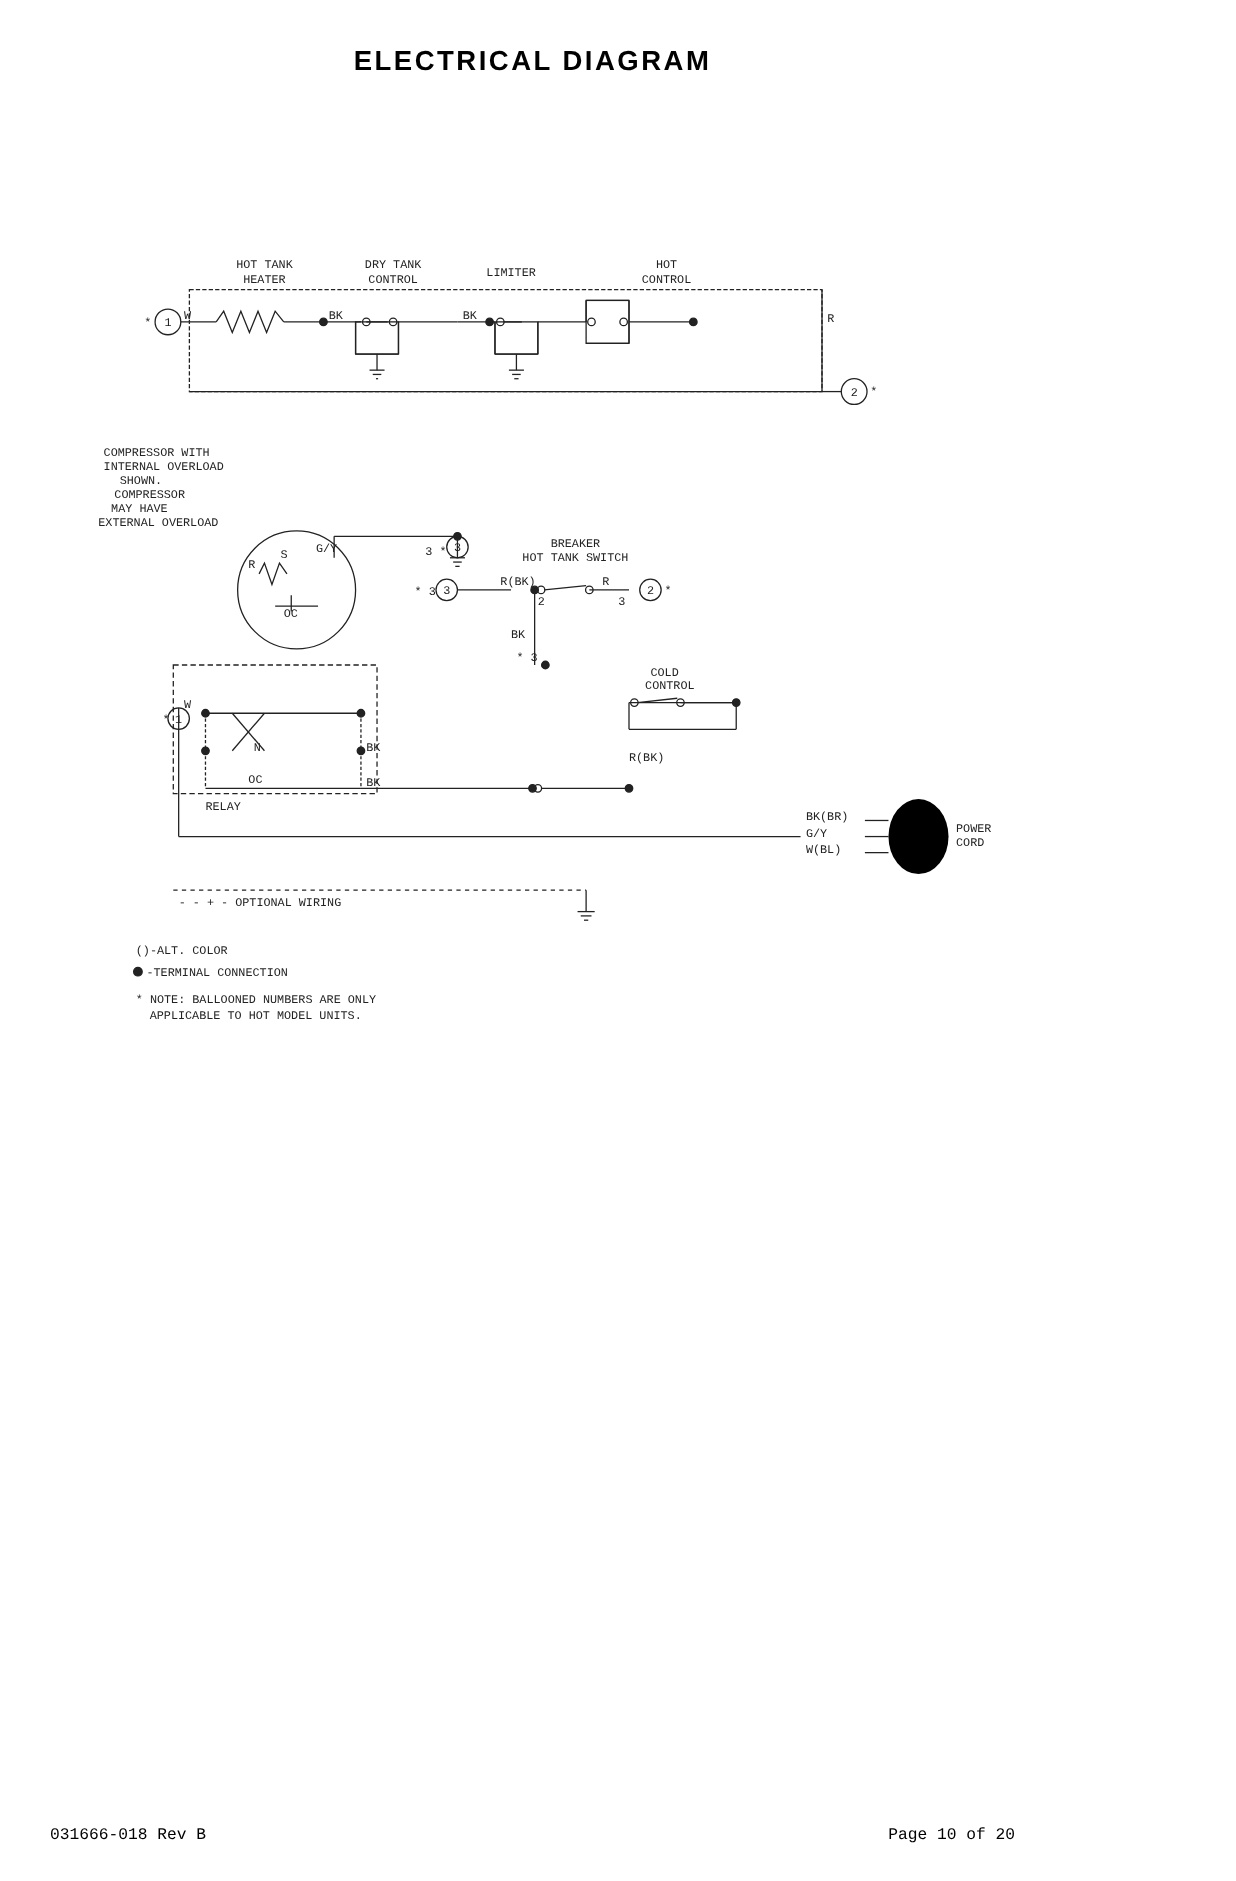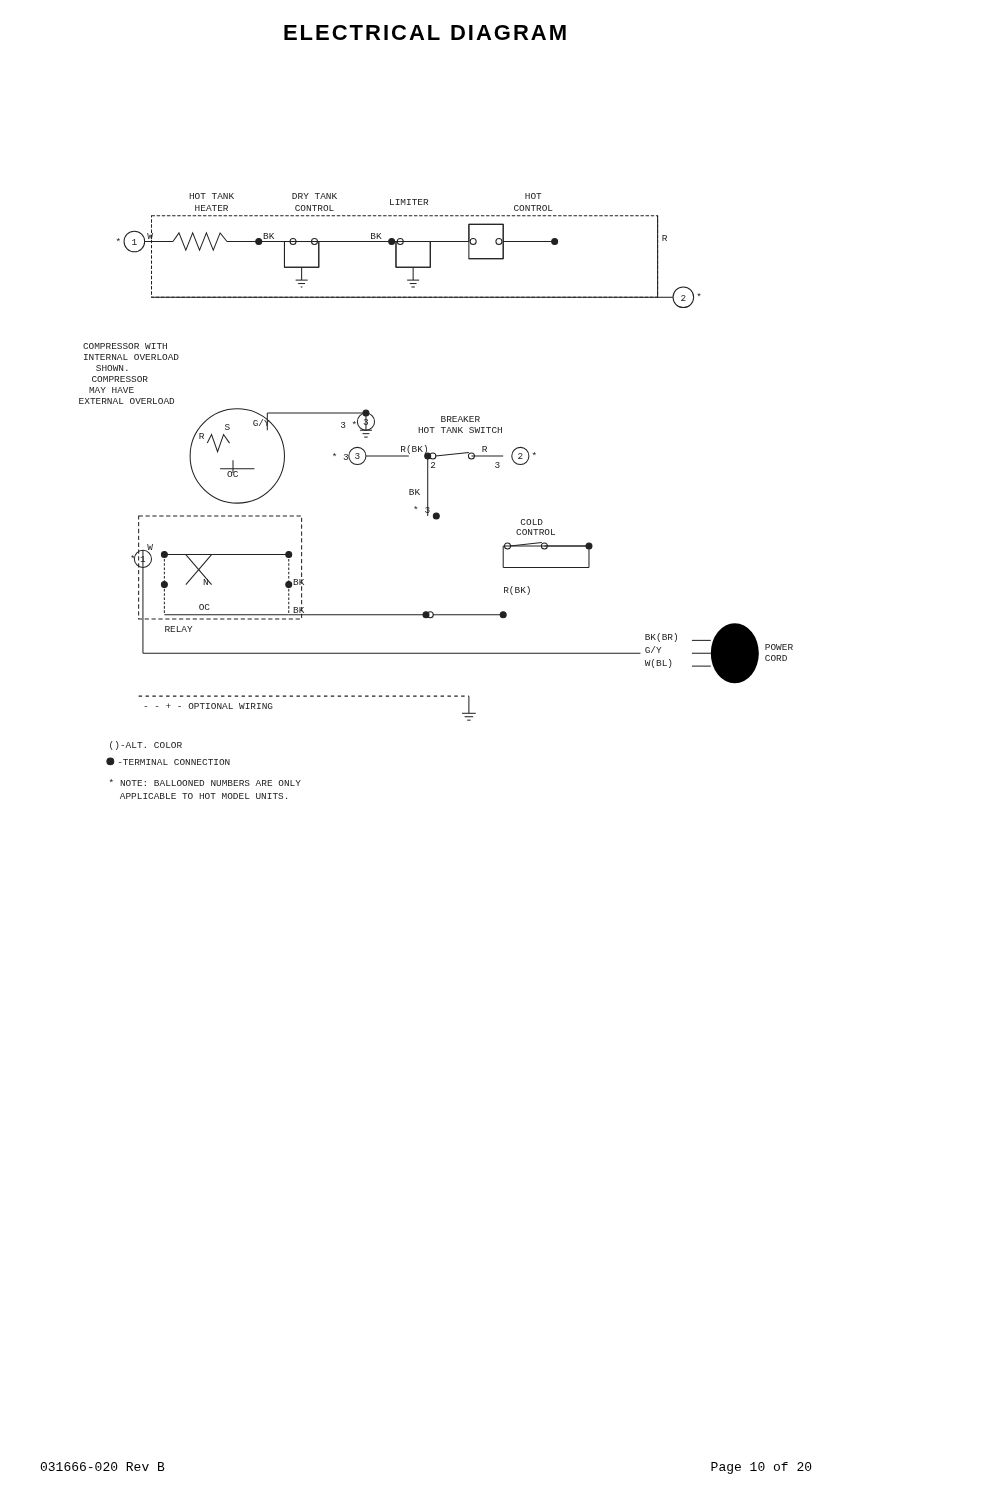--- a/index.html
+++ b/index.html
@@ -7,21 +7,21 @@
       width: 989px;
       min-height: 1505px;
       background: #fff;
       font-family: 'Courier New', Courier, monospace;
       position: relative;
     }
     .page-container {
       width: 852px;
       min-height: 1505px;
       position: relative;
-      padding: 20px 40px;
+      padding: 36px 40px;
     }
     .page-title {
       text-align: center;
       font-size: 22px;
       font-weight: bold;
       letter-spacing: 2px;
       margin-bottom: 20px;
       font-family: Arial, sans-serif;
     }
     .diagram-area {
@@ -307,16 +307,16 @@
       <text x="93" y="760" font-size="11">APPLICABLE TO HOT MODEL UNITS.</text>
 
       <text x="350" y="327" font-size="10">3 *</text>
       <circle cx="380" cy="320" r="10"></circle>
       <text x="380" y="324" text-anchor="middle" font-size="9">3</text>
 
     </svg>
   </div>
 
   <div class="footer-area">
-    <span>031666-020 Rev B</span>
+    <span>031666-018 Rev B</span>
     <span>Page 10 of 20</span>
   </div>
 </div>
 
 </body></html>

